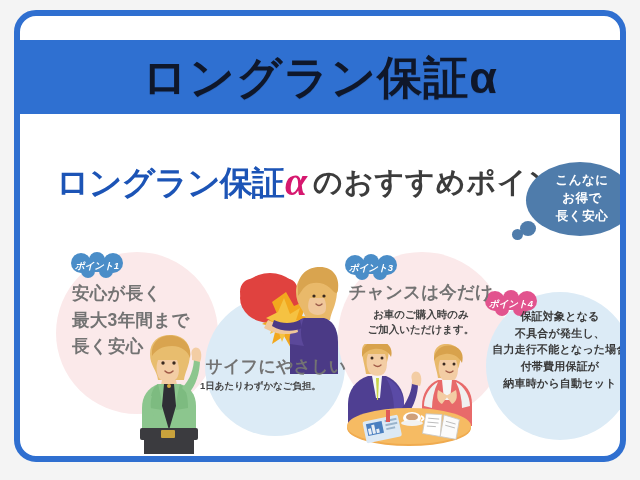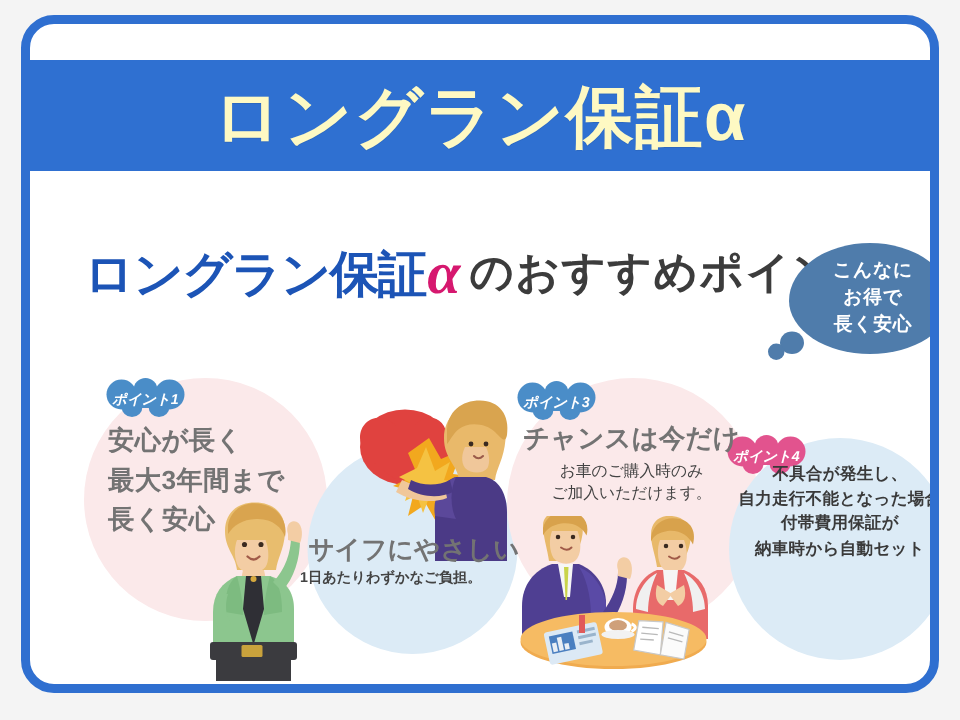--- a/index.html
+++ b/index.html
@@ -42,21 +42,21 @@
     left: 0;
     top: 24px;
     width: 100%;
     height: 74px;
     background: #2f70d1;
     display: flex;
     align-items: center;
     justify-content: center;
   }
   .banner-title {
-    color: #fef9c3;
+    color: #0f172a;
     font-size: 45px;
     font-weight: bold;
     letter-spacing: 1px;
     line-height: 1;
     white-space: nowrap;
     text-shadow: 0 1px 0 rgba(0,0,0,0.08);
   }
 
   
   .subtitle-row {
@@ -224,21 +224,21 @@
     font-weight: bold;
     letter-spacing: 0.2px;
     line-height: 1.2;
   }
   #p3sub {
     left: 318px;
     top: 291px;
     width: 166px;
     text-align: center;
     font-size: 10.5px;
-    font-weight: normal;
+    font-weight: bold;
     line-height: 1.45;
     color: #434343;
   }
 
   #p4text {
     left: 460px;
     top: 292px;
     width: 160px;
     text-align: center;
     font-size: 11px;
@@ -425,20 +425,21 @@
     <div id="p2head" class="ptext">サイフにやさしい</div>
     <div id="p2sub" class="ptext">1日あたりわずかなご負担。</div>
 
     <div id="p3head" class="ptext">チャンスは今だけ</div>
     <div id="p3sub" class="ptext">
       <div>お車のご購入時のみ</div>
       <div>ご加入いただけます。</div>
     </div>
 
     <div id="p4text" class="ptext">
+      <div>保証対象となる</div>
       <div>不具合が発生し、</div>
       <div>自力走行不能となった場合</div>
       <div>付帯費用保証が</div>
       <div>納車時から自動セット</div>
     </div>
 
   </div>
 </div>
 
 </body></html>

